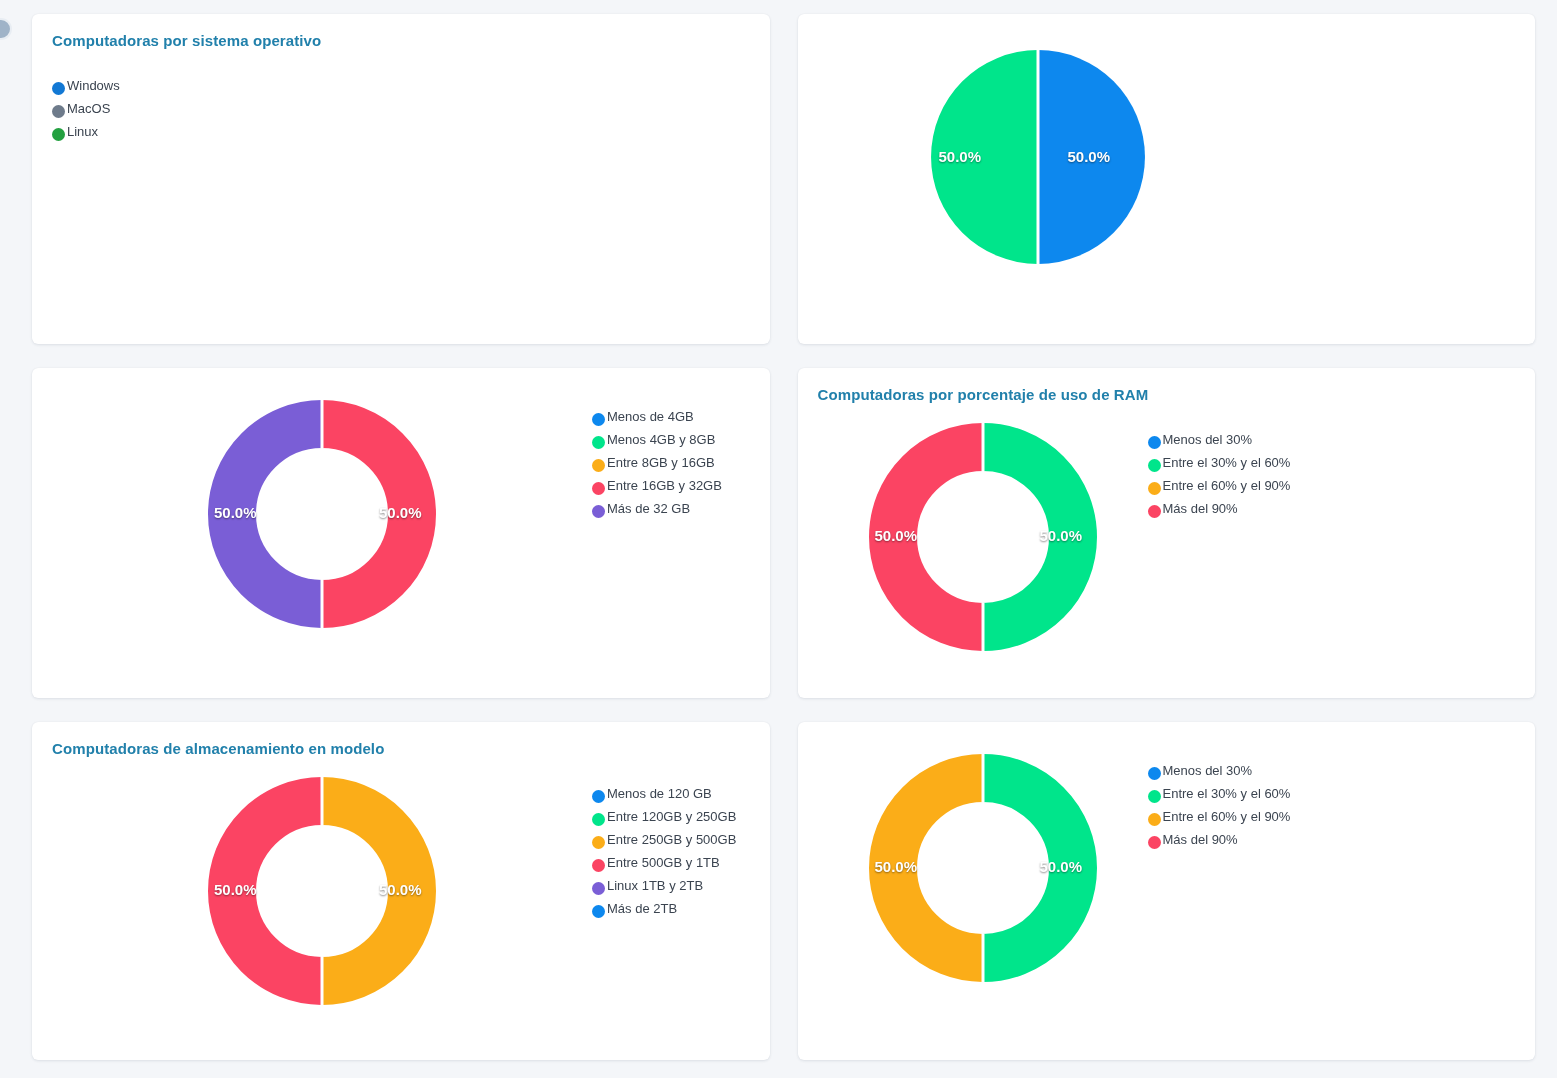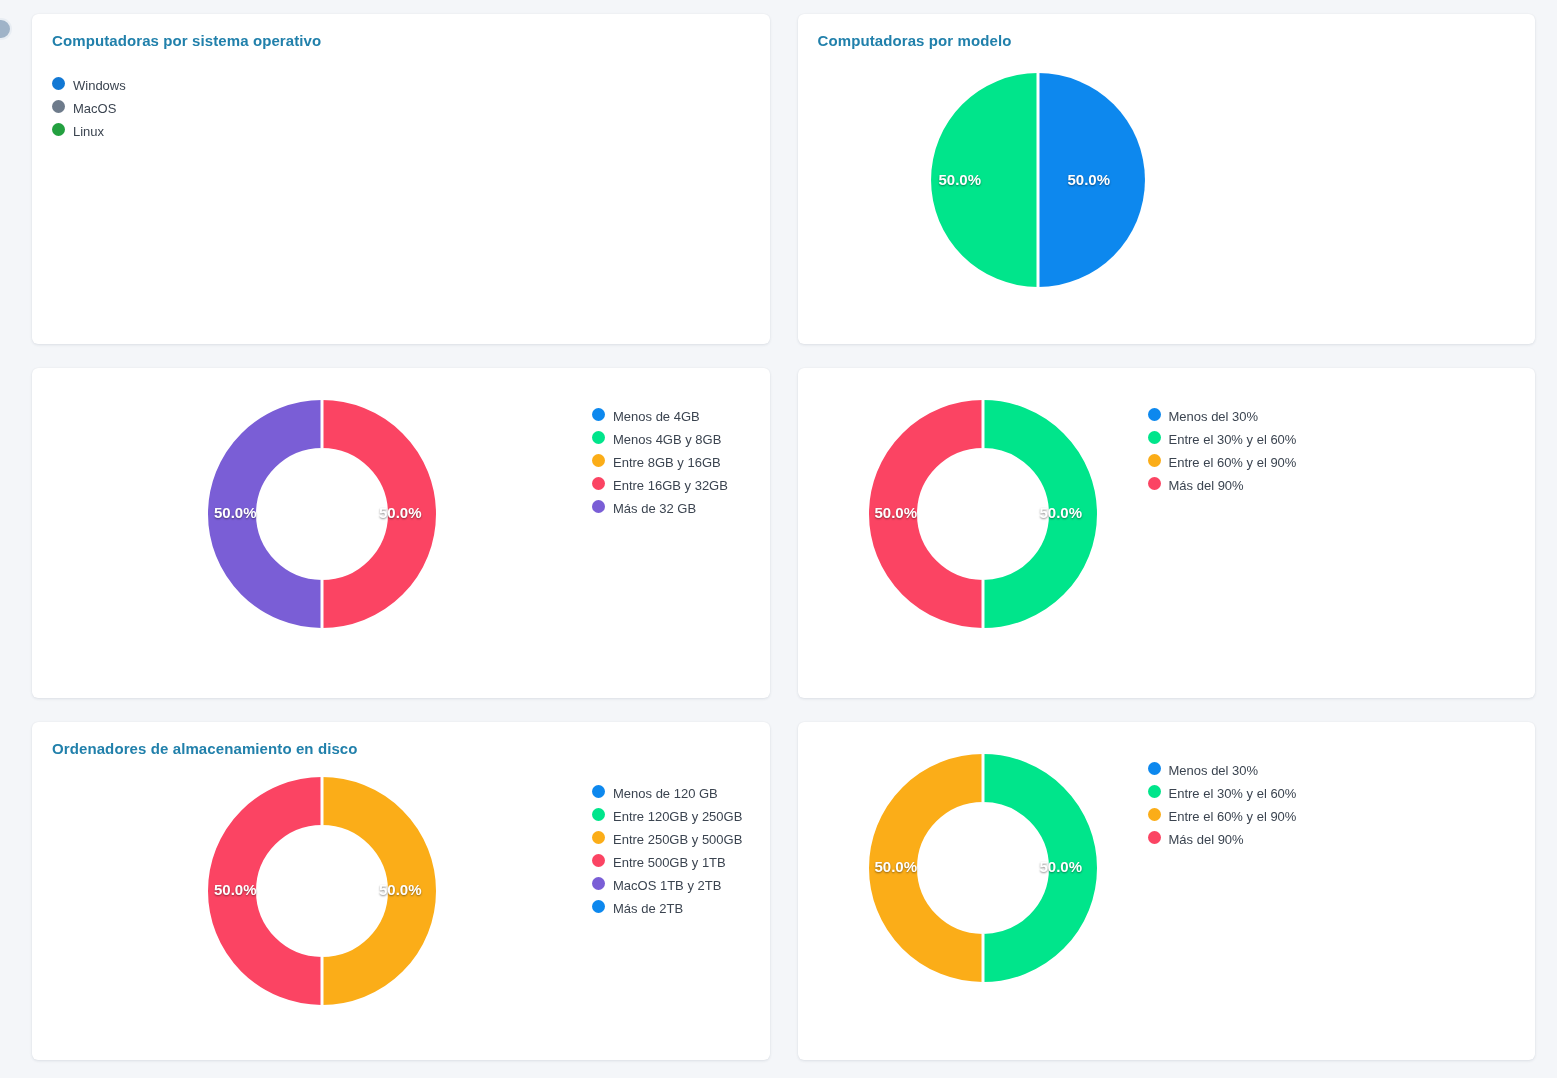--- a/index.html
+++ b/index.html
@@ -77,22 +77,22 @@
   }
 
   .legend {
     display: flex;
     flex-direction: column;
     gap: 5px;
     padding-top: 22px;
   }
   .legend-item {
     display: flex;
-    align-items: flex-start;
-    gap: 8px;
+    align-items: flex-end;
+    gap: 2px;
     font-size: 13px;
     color: #3b4450;
     line-height: 18px;
     white-space: nowrap;
   }
   .legend-dot {
     width: 13px; height: 13px;
     border-radius: 50%;
     flex: 0 0 13px;
   }
@@ -121,21 +121,20 @@
           </div>
           <div class="legend-item">
             <span class="legend-dot" style="background:#23a040"></span>
             <span class="legend-label">Linux</span>
           </div>
         </div>
       </div>
     </div>
 
     <div class="card r1">
-      <div class="card-title">Computadoras por modelo</div>
       <div class="chart-area">
         <div class="chart-wrap pie2">
           <div class="figure" style="width:214px;height:214px;">
             <svg width="214" height="214" viewBox="0 0 214 214">
               <path d="M107 107 L107 0 A107 107 0 0 1 107 214 Z" fill="#0d88ee"></path>
               <path d="M107 107 L107 214 A107 107 0 0 1 107 0 Z" fill="#00e58b"></path>
               <line x1="107" y1="0" x2="107" y2="214" stroke="#ffffff" stroke-width="3"></line>
             </svg>
             <span class="slice-label" style="left:137px;top:98px;">50.0%</span>
             <span class="slice-label" style="left:8px;top:98px;">50.0%</span>
@@ -179,20 +178,21 @@
           </div>
           <div class="legend-item">
             <span class="legend-dot" style="background:#7a5ed6"></span>
             <span class="legend-label">Más de 32 GB</span>
           </div>
         </div>
       </div>
     </div>
 
     <div class="card r2">
+      <div class="card-title">Computadoras por porcentaje de uso de RAM</div>
       <div class="chart-area">
         <div class="chart-wrap don-r">
           <div class="figure" style="width:230px;height:230px;">
             <svg width="230" height="230" viewBox="0 0 230 230">
               <g transform="translate(115,115)">
                 <circle r="90" fill="none" stroke="#00e58b" stroke-width="48" stroke-dasharray="282.74 565.49" transform="rotate(-90)"></circle>
                 <circle r="90" fill="none" stroke="#fb4463" stroke-width="48" stroke-dasharray="282.74 565.49" stroke-dashoffset="-282.74" transform="rotate(-90)"></circle>
                 <line x1="0" y1="-115" x2="0" y2="-66" stroke="#ffffff" stroke-width="3"></line>
                 <line x1="0" y1="66" x2="0" y2="115" stroke="#ffffff" stroke-width="3"></line>
               </g>
@@ -216,21 +216,21 @@
           </div>
           <div class="legend-item">
             <span class="legend-dot" style="background:#fb4463"></span>
             <span class="legend-label">Más del 90%</span>
           </div>
         </div>
       </div>
     </div>
 
     <div class="card r3">
-      <div class="card-title">Ordenadores de almacenamiento en disco</div>
+      <div class="card-title">Computadoras de almacenamiento en modelo</div>
       <div class="chart-area">
         <div class="chart-wrap don">
           <div class="figure" style="width:230px;height:230px;">
             <svg width="230" height="230" viewBox="0 0 230 230">
               <g transform="translate(115,115)">
                 <circle r="90" fill="none" stroke="#fbad18" stroke-width="48" stroke-dasharray="282.74 565.49" transform="rotate(-90)"></circle>
                 <circle r="90" fill="none" stroke="#fb4463" stroke-width="48" stroke-dasharray="282.74 565.49" stroke-dashoffset="-282.74" transform="rotate(-90)"></circle>
                 <line x1="0" y1="-115" x2="0" y2="-66" stroke="#ffffff" stroke-width="3"></line>
                 <line x1="0" y1="66" x2="0" y2="115" stroke="#ffffff" stroke-width="3"></line>
               </g>
@@ -251,21 +251,21 @@
           <div class="legend-item">
             <span class="legend-dot" style="background:#fbad18"></span>
             <span class="legend-label">Entre 250GB y 500GB</span>
           </div>
           <div class="legend-item">
             <span class="legend-dot" style="background:#fb4463"></span>
             <span class="legend-label">Entre 500GB y 1TB</span>
           </div>
           <div class="legend-item">
             <span class="legend-dot" style="background:#7a5ed6"></span>
-            <span class="legend-label">MacOS 1TB y 2TB</span>
+            <span class="legend-label">Linux 1TB y 2TB</span>
           </div>
           <div class="legend-item">
             <span class="legend-dot" style="background:#0d88ee"></span>
             <span class="legend-label">Más de 2TB</span>
           </div>
         </div>
       </div>
     </div>
 
     <div class="card r3">

